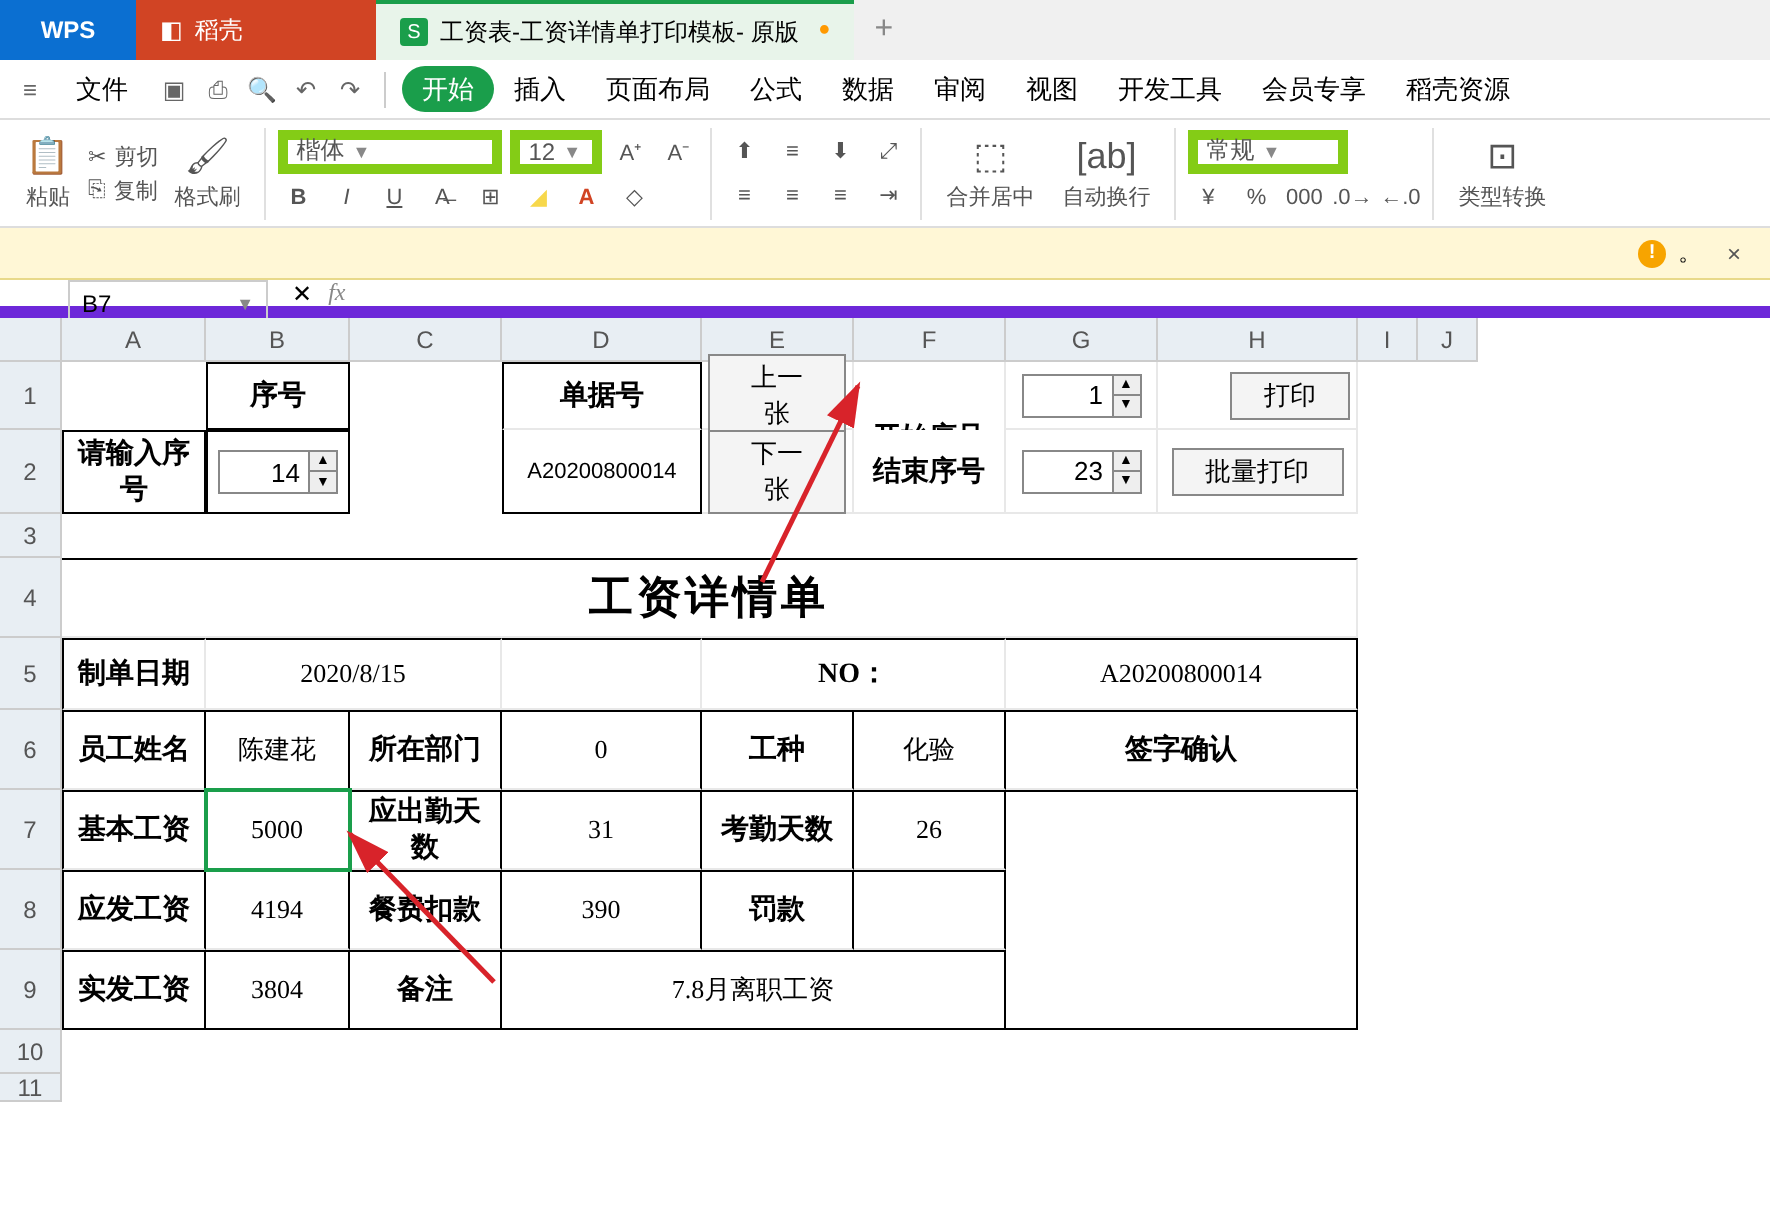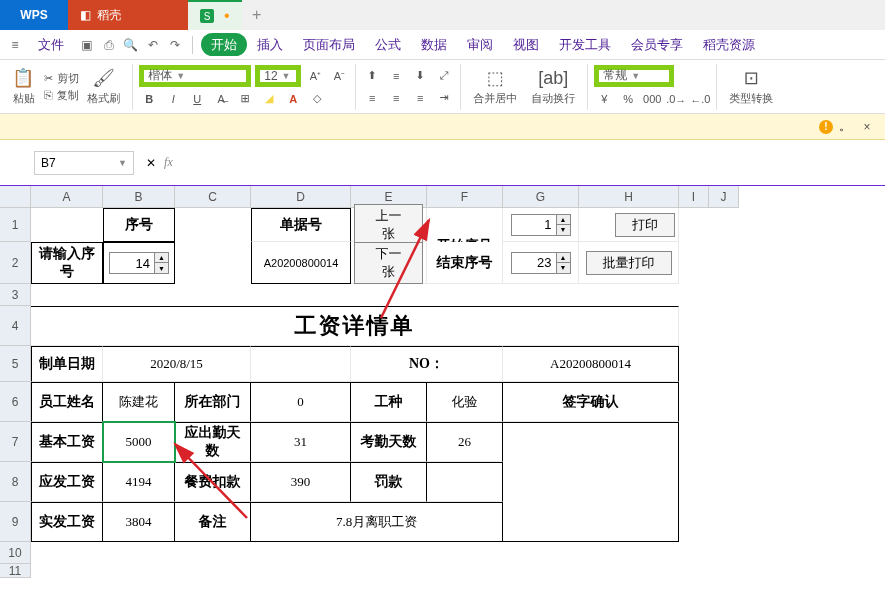--- a/index.html
+++ b/index.html
@@ -6,37 +6,37 @@
 body{font-size:12px;background:#fff;width:885px;height:614px;overflow:hidden;position:relative}
 .titlebar{height:30px;background:#f0f0f0;display:flex;align-items:stretch}
 .app-tab{display:flex;align-items:center;padding:0 12px;font-size:12px;gap:6px}
 .app-wps{background:#0b6fd1;color:#fff;width:68px;justify-content:center;font-weight:bold}
 .app-doc{background:#d14424;color:#fff;width:120px}
 .app-sheet{background:#e8f4ea;border-top:2px solid #1a9e4b}
 .app-sheet .ico{background:#1a9e4b;color:#fff;width:14px;height:14px;display:inline-flex;align-items:center;justify-content:center;font-size:10px;border-radius:2px}
 .dot{color:#f90;font-size:16px;margin-left:4px}
 .plus-tab{width:30px;display:flex;align-items:center;justify-content:center;color:#888;font-size:16px}
 .menubar{height:30px;display:flex;align-items:center;border-bottom:1px solid #ddd;padding:0 6px;gap:4px}
-.menu-item{padding:4px 10px;font-size:13px;color:#4c1d95}
+.menu-item{padding:4px 10px;font-size:13px;color:#000000}
 .menu-item.active{background:#1a9e4b;color:#fff;border-radius:12px}
 .mini-ic{width:18px;height:18px;color:#666;display:inline-flex;align-items:center;justify-content:center}
 .sep{width:1px;height:18px;background:#ccc;margin:0 4px}
 .ribbon{height:54px;border-bottom:1px solid #ddd;display:flex;align-items:center;padding:2px 6px;gap:2px;color:#555;font-size:11px}
 .rib-btn{display:flex;flex-direction:column;align-items:center;justify-content:center;padding:2px 6px;gap:2px;min-width:36px}
 .rib-ic{font-size:18px;color:#555}
 .rib-col{display:flex;flex-direction:column;gap:2px}
 .rib-row{display:flex;align-items:center;gap:4px}
 .sel{border:5px solid #84cc16;height:22px;padding:0 4px;display:inline-flex;align-items:center;font-size:12px;background:#fff}
 .sel .dd{margin-left:4px;color:#888;font-size:9px}
 .ic-sm{width:20px;height:20px;display:inline-flex;align-items:center;justify-content:center;color:#555;border:1px solid transparent}
 .rsep{width:1px;height:46px;background:#e0e0e0;margin:0 4px}
 .warn-bar{height:26px;background:#fff7d6;border-bottom:1px solid #e8d98a;display:flex;align-items:center;justify-content:flex-end;padding:0 8px;font-size:12px;gap:6px}
 .warn-ic{width:14px;height:14px;background:#f7a400;border-radius:50%;color:#fff;display:inline-flex;align-items:center;justify-content:center;font-size:10px;font-weight:bold}
 .warn-link{color:#0b6fd1;cursor:pointer}
-.formula-bar{height:46px;display:flex;align-items:center;border-bottom:1px solid #6d28d9}
+.formula-bar{height:19px;display:flex;border-bottom:6px solid #6d28d9}
 .name-box{width:100px;height:24px;border:1px solid #ccc;margin:0 6px 0 34px;display:flex;align-items:center;padding:0 6px;font-size:12px}
 .name-box .dd{margin-left:auto;color:#888;font-size:9px}
 .fx-group{display:flex;align-items:center;gap:8px;padding:0 6px}
 .fx-ic{color:#888;font-style:italic;font-family:serif}
 .formula-input{flex:1;font-size:13px;padding:0 6px;font-family:Consolas,monospace}
 .grid-wrap{display:flex;position:relative}
 .corner{width:31px;height:22px;background:#e8eef3;border-right:1px solid #ccc;border-bottom:1px solid #ccc}
 .col-heads{display:flex;height:22px}
 .ch{background:#e8eef3;border-right:1px solid #ccc;border-bottom:1px solid #ccc;display:flex;align-items:center;justify-content:center;color:#555;font-size:12px}
 .row-heads{display:flex;flex-direction:column;width:31px}
@@ -64,20 +64,21 @@
 <body>
 
 <div class="titlebar">
   <div class="app-tab app-wps">WPS</div>
   <div class="app-tab app-doc">
       <span>◧</span>
       <span>稻壳</span>
     </div>
   <div class="app-tab app-sheet">
     <span class="ico">S</span>
+    <span>工资表-工资详情单打印模板- 原版</span>
     <span class="dot">•</span>
   </div>
   <div class="plus-tab">+</div>
 </div>
 
 <div class="menubar">
   <span class="mini-ic">≡</span>
   <span class="menu-item">文件</span>
   <span class="mini-ic">▣</span>
   <span class="mini-ic">⎙</span>

